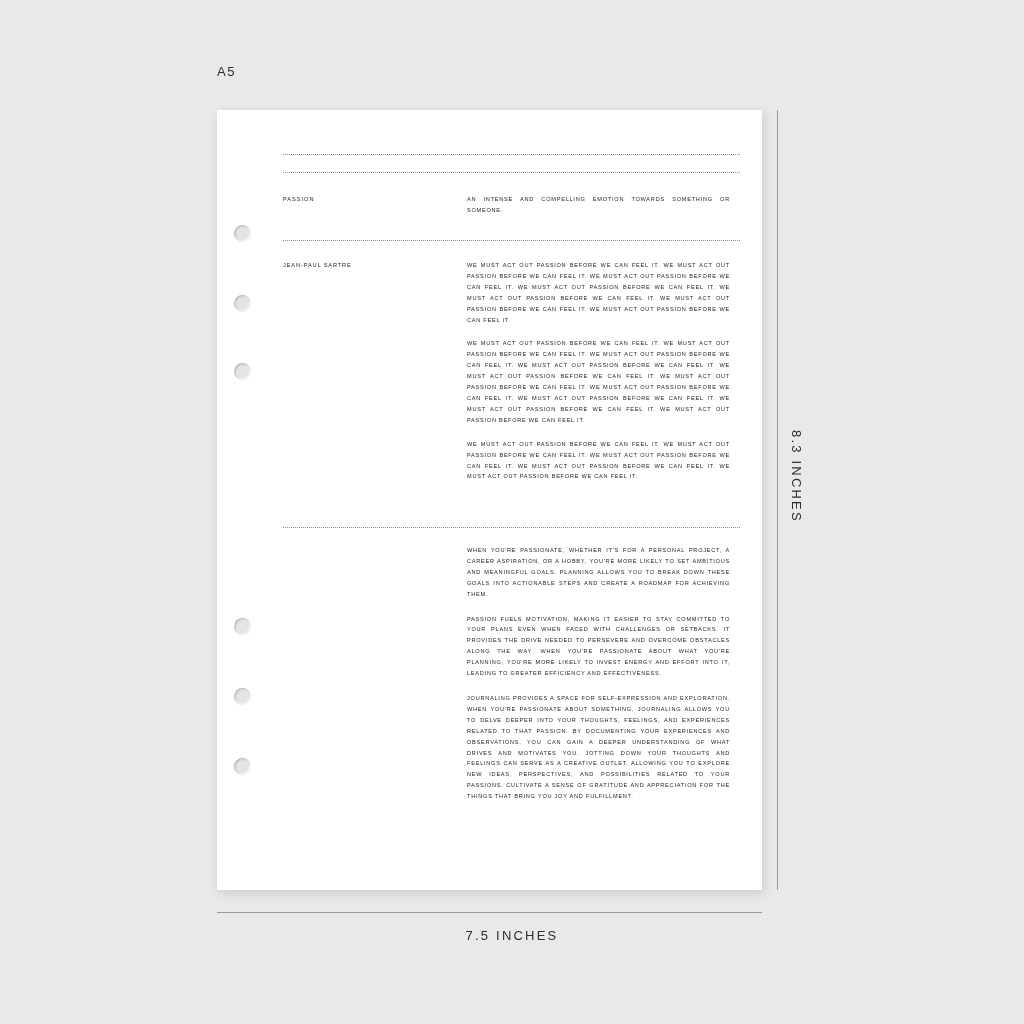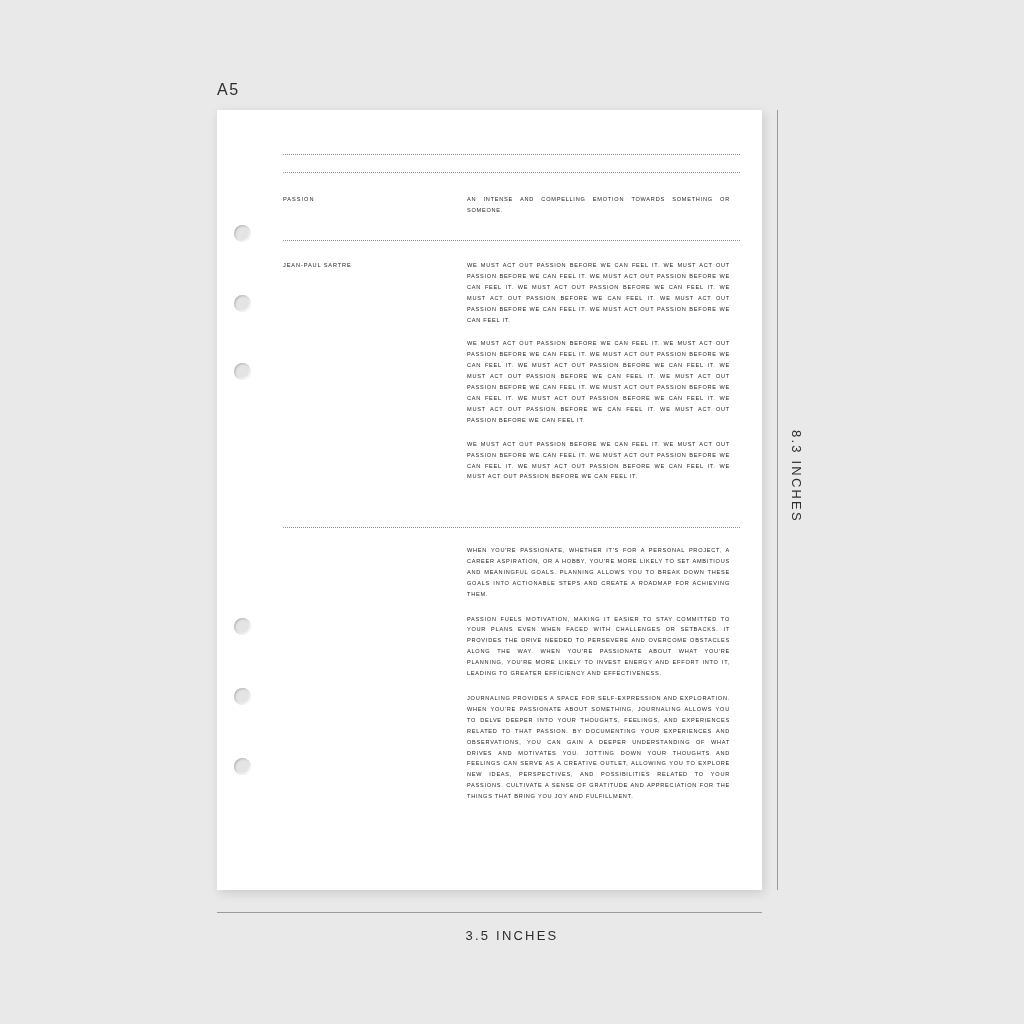--- a/index.html
+++ b/index.html
@@ -16,22 +16,22 @@
   .stage {
     position: relative;
     width: 1024px;
     height: 1024px;
   }
 
   
   .label-a5 {
     position: absolute;
     left: 217px;
-    top: 81px;
-    font-size: 16px;
+    top: 64px;
+    font-size: 13px;
     letter-spacing: 1.6px;
     color: #2e2e2e;
     font-family: "Liberation Sans", sans-serif;
   }
   .label-width {
     position: absolute;
     left: 0;
     top: 928px;
     width: 1024px;
     text-align: center;
@@ -152,21 +152,21 @@
 </head>
 <body>
 
 <div class="stage">
 
   <div class="label-a5">A5</div>
 
   <div class="rule-bottom"></div>
   <div class="rule-right"></div>
 
-  <div class="label-width">3.5 INCHES</div>
+  <div class="label-width">7.5 INCHES</div>
   <div class="label-height">8.3 INCHES</div>
 
   <div class="page">
     <div class="page-inner">
 
       <div class="hole" style="top:115px;"></div>
       <div class="hole" style="top:185px;"></div>
       <div class="hole" style="top:253px;"></div>
       <div class="hole" style="top:508px;"></div>
       <div class="hole" style="top:578px;"></div>

